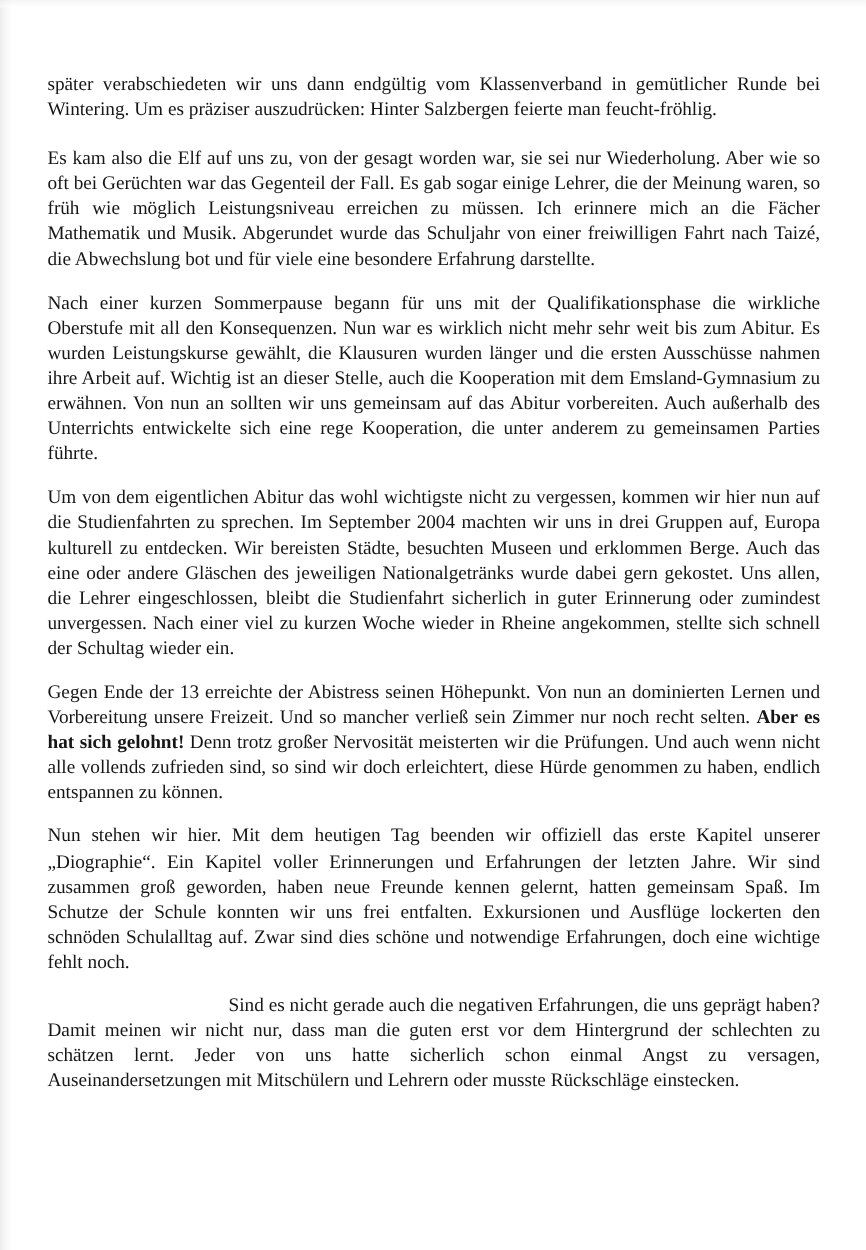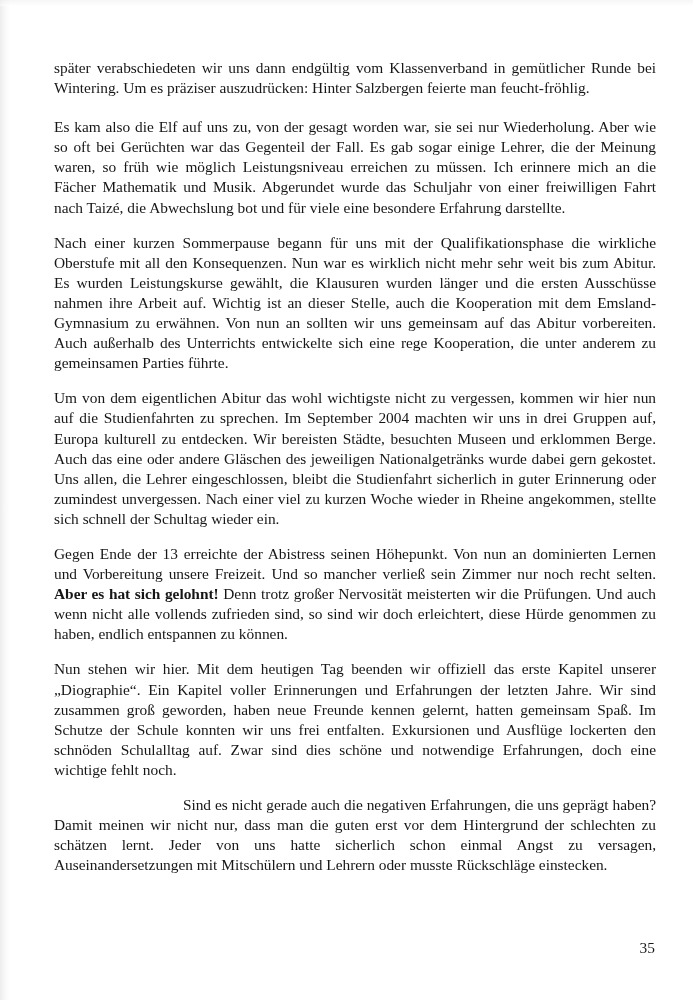--- a/index.html
+++ b/index.html
@@ -50,21 +50,21 @@
   }
 
   .text-block {
     position: absolute;
     left: 38px;
     top: 58px;
     width: 618px;
   }
 
   p.para {
-    margin: 0 0 15px 16px;
+    margin: 0 0 15px 0;
     font-size: 15.4px;
     line-height: 20.1px;
     text-align: justify;
     text-justify: inter-word;
     letter-spacing: -0.02px;
     word-spacing: 0.1px;
     color: #161616;
     -webkit-font-smoothing: antialiased;
   }
   p.para:last-of-type {
@@ -121,15 +121,14 @@
     <p class="para">Um von dem eigentlichen Abitur das wohl wichtigste nicht zu vergessen, kommen wir hier nun auf die Studienfahrten zu sprechen. Im September 2004 machten wir uns in drei Gruppen auf, Europa kulturell zu entdecken. Wir bereisten Städte, besuchten Museen und erklommen Berge. Auch das eine oder andere Gläschen des jeweiligen Nationalgetränks wurde dabei gern gekostet. Uns allen, die Lehrer eingeschlossen, bleibt die Studienfahrt sicherlich in guter Erinnerung oder zumindest unvergessen. Nach einer viel zu kurzen Woche wieder in Rheine angekommen, stellte sich schnell der Schultag wieder ein.</p>
 
     <p class="para"><span>Gegen Ende der 13 erreichte der Abistress seinen Höhepunkt. Von nun an dominierten Lernen und Vorbereitung unsere Freizeit. Und so mancher verließ sein Zimmer nur noch recht selten. </span><b class="emph">Aber es hat sich gelohnt!</b><span> Denn trotz großer Nervosität meisterten wir die Prüfungen. Und auch wenn nicht alle vollends zufrieden sind, so sind wir doch erleichtert, diese Hürde genommen zu haben, endlich entspannen zu können.</span></p>
 
     <p class="para">Nun stehen wir hier. Mit dem heutigen Tag beenden wir offiziell das erste Kapitel unserer „Diographie“. Ein Kapitel voller Erinnerungen und Erfahrungen der letzten Jahre. Wir sind zusammen groß geworden, haben neue Freunde kennen gelernt, hatten gemeinsam Spaß. Im Schutze der Schule konnten wir uns frei entfalten. Exkursionen und Ausflüge lockerten den schnöden Schulalltag auf. Zwar sind dies schöne und notwendige Erfahrungen, doch eine wichtige fehlt noch.</p>
 
     <p class="para lastblock"><span class="nobreak-line">Sind es nicht gerade auch die negativen Erfahrungen, die uns geprägt haben?</span><span>Damit meinen wir nicht nur, dass man die guten erst vor dem Hintergrund der schlechten zu schätzen lernt. Jeder von uns hatte sicherlich schon einmal Angst zu versagen, Auseinandersetzungen mit Mitschülern und Lehrern oder musste Rückschläge einstecken.</span></p>
 
   </div>
 
-  <div class="page-number">35</div>
 
 </div>
 
 </body></html>

